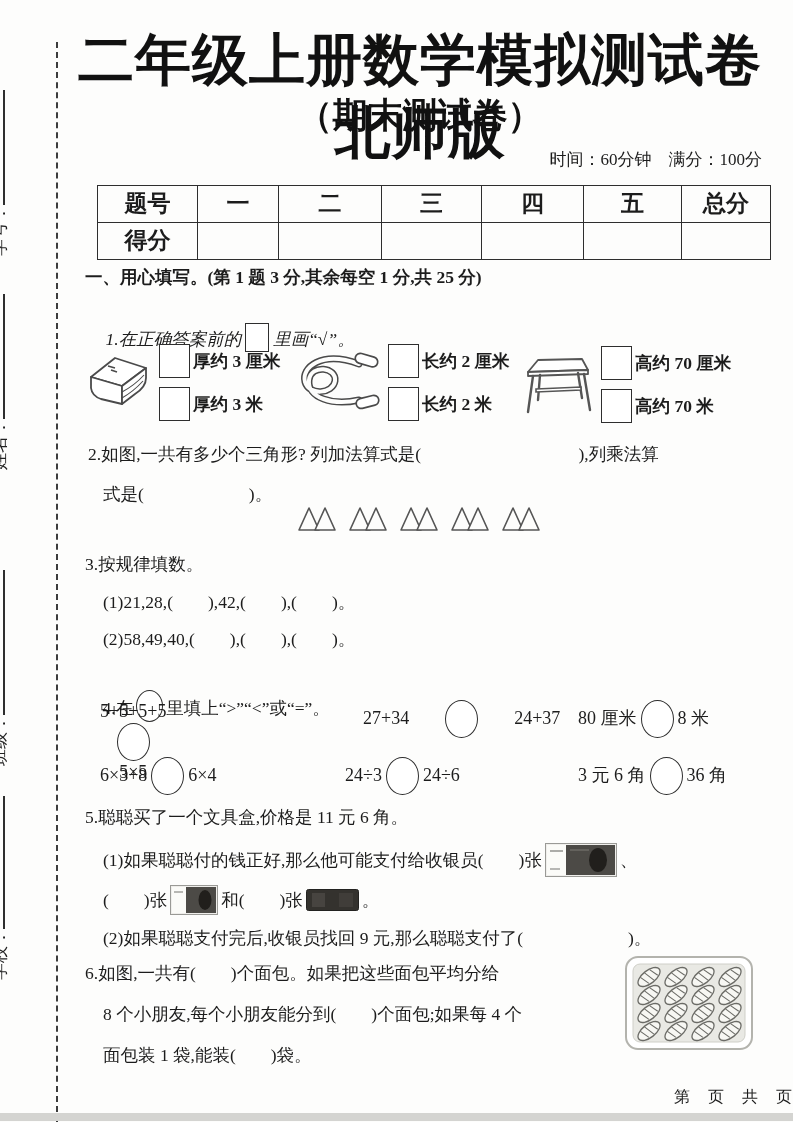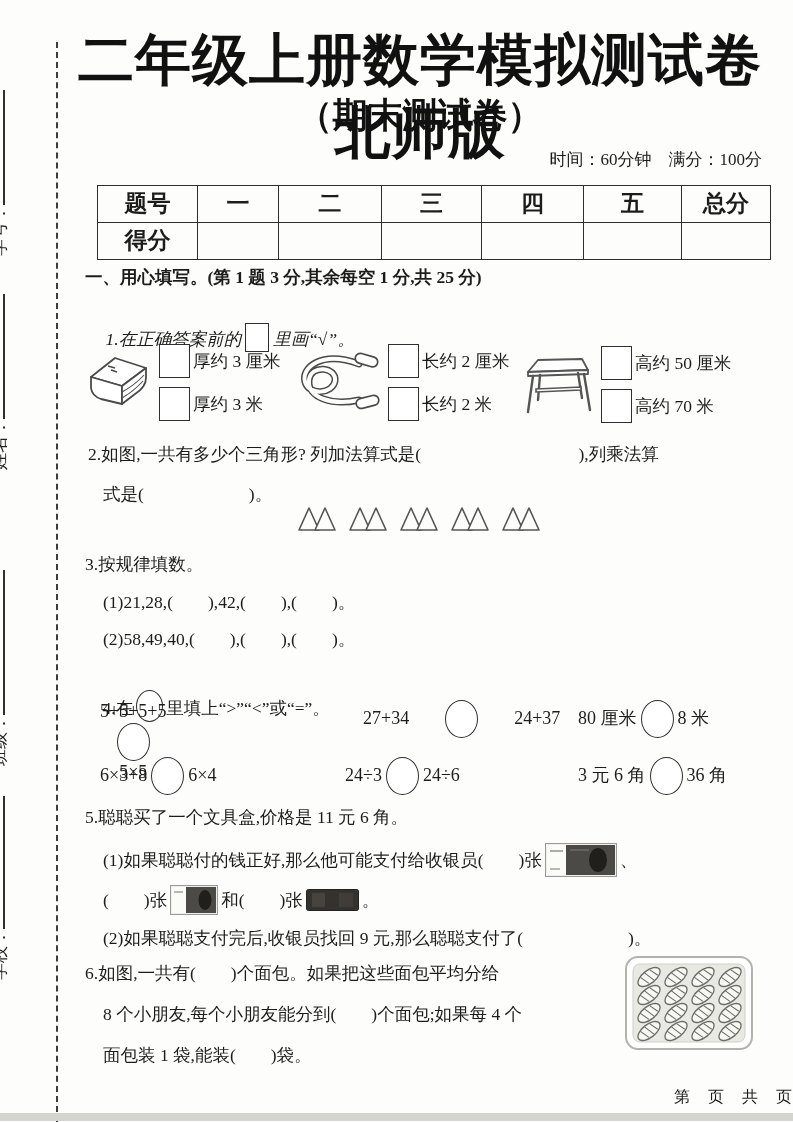--- a/index.html
+++ b/index.html
@@ -27,21 +27,21 @@
   
   .line{position:absolute;white-space:pre;}
   .bold{font-weight:700;}
   .sq{display:inline-block;width:22px;height:27px;border:1.6px solid #2e2e2e;vertical-align:-7px;margin:0 4px;background:#fff;}
   .circ-inline{display:inline-block;width:25px;height:30px;border:1.6px solid #2e2e2e;border-radius:50%;vertical-align:-8px;margin:0 3px;background:#fff;}
   
   .q1-group{position:absolute;display:flex;align-items:center;gap:7px;}
   .q1-opts{display:flex;flex-direction:column;gap:9px;}
   .q1-opt{display:flex;align-items:center;}
   .checkbox{width:29px;height:32px;border:1.6px solid #2e2e2e;background:#fff;flex:0 0 auto;}
-  .q1-opt .opt-label{margin-left:3px;white-space:pre;}
+  .q1-opt .opt-label{margin-left:3px;white-space:pre;font-weight:bold;}
   
   .tri-row{position:absolute;left:298px;top:505px;display:flex;gap:13px;}
   
   .cmp{position:absolute;display:flex;align-items:center;font-size:18px;white-space:pre;}
   .cmp .circle{width:31px;height:36px;border:1.6px solid #2e2e2e;border-radius:50%;margin:0 4px;background:#fff;flex:0 0 auto;}
   
   .money-line{position:absolute;display:flex;align-items:center;white-space:pre;}
   .money-line svg{margin:0 3px;}
   .footer{position:absolute;left:0;top:1087px;width:793px;text-align:right;font-size:16px;letter-spacing:1px;}
   .scan-shade{position:absolute;left:0;right:0;bottom:1px;height:8px;background:#d4d4d1;}
@@ -156,21 +156,21 @@
         <path d="M16 23 L14 48"></path>
         <path d="M54 21 L58 46"></path>
       </g>
       <g stroke="#555" stroke-width="1.6" fill="none">
         <path d="M12 37 L57 35 L57 38 L12 40 Z" fill="#fff"></path>
       </g>
     </svg>
     <div class="q1-opts">
       <div class="q1-opt">
         <div class="checkbox"></div>
-        <span class="opt-label">高约 50 厘米</span>
+        <span class="opt-label">高约 70 厘米</span>
       </div>
       <div class="q1-opt">
         <div class="checkbox"></div>
         <span class="opt-label">高约 70 米</span>
       </div>
     </div>
   </div>
 
   <div class="line" style="left:88px;top:443px;">2.如图,一共有多少个三角形? 列加法算式是(　　　　　　　　　),列乘法算</div>
   <div class="line" style="left:103px;top:483px;">式是(　　　　　　)。</div>

